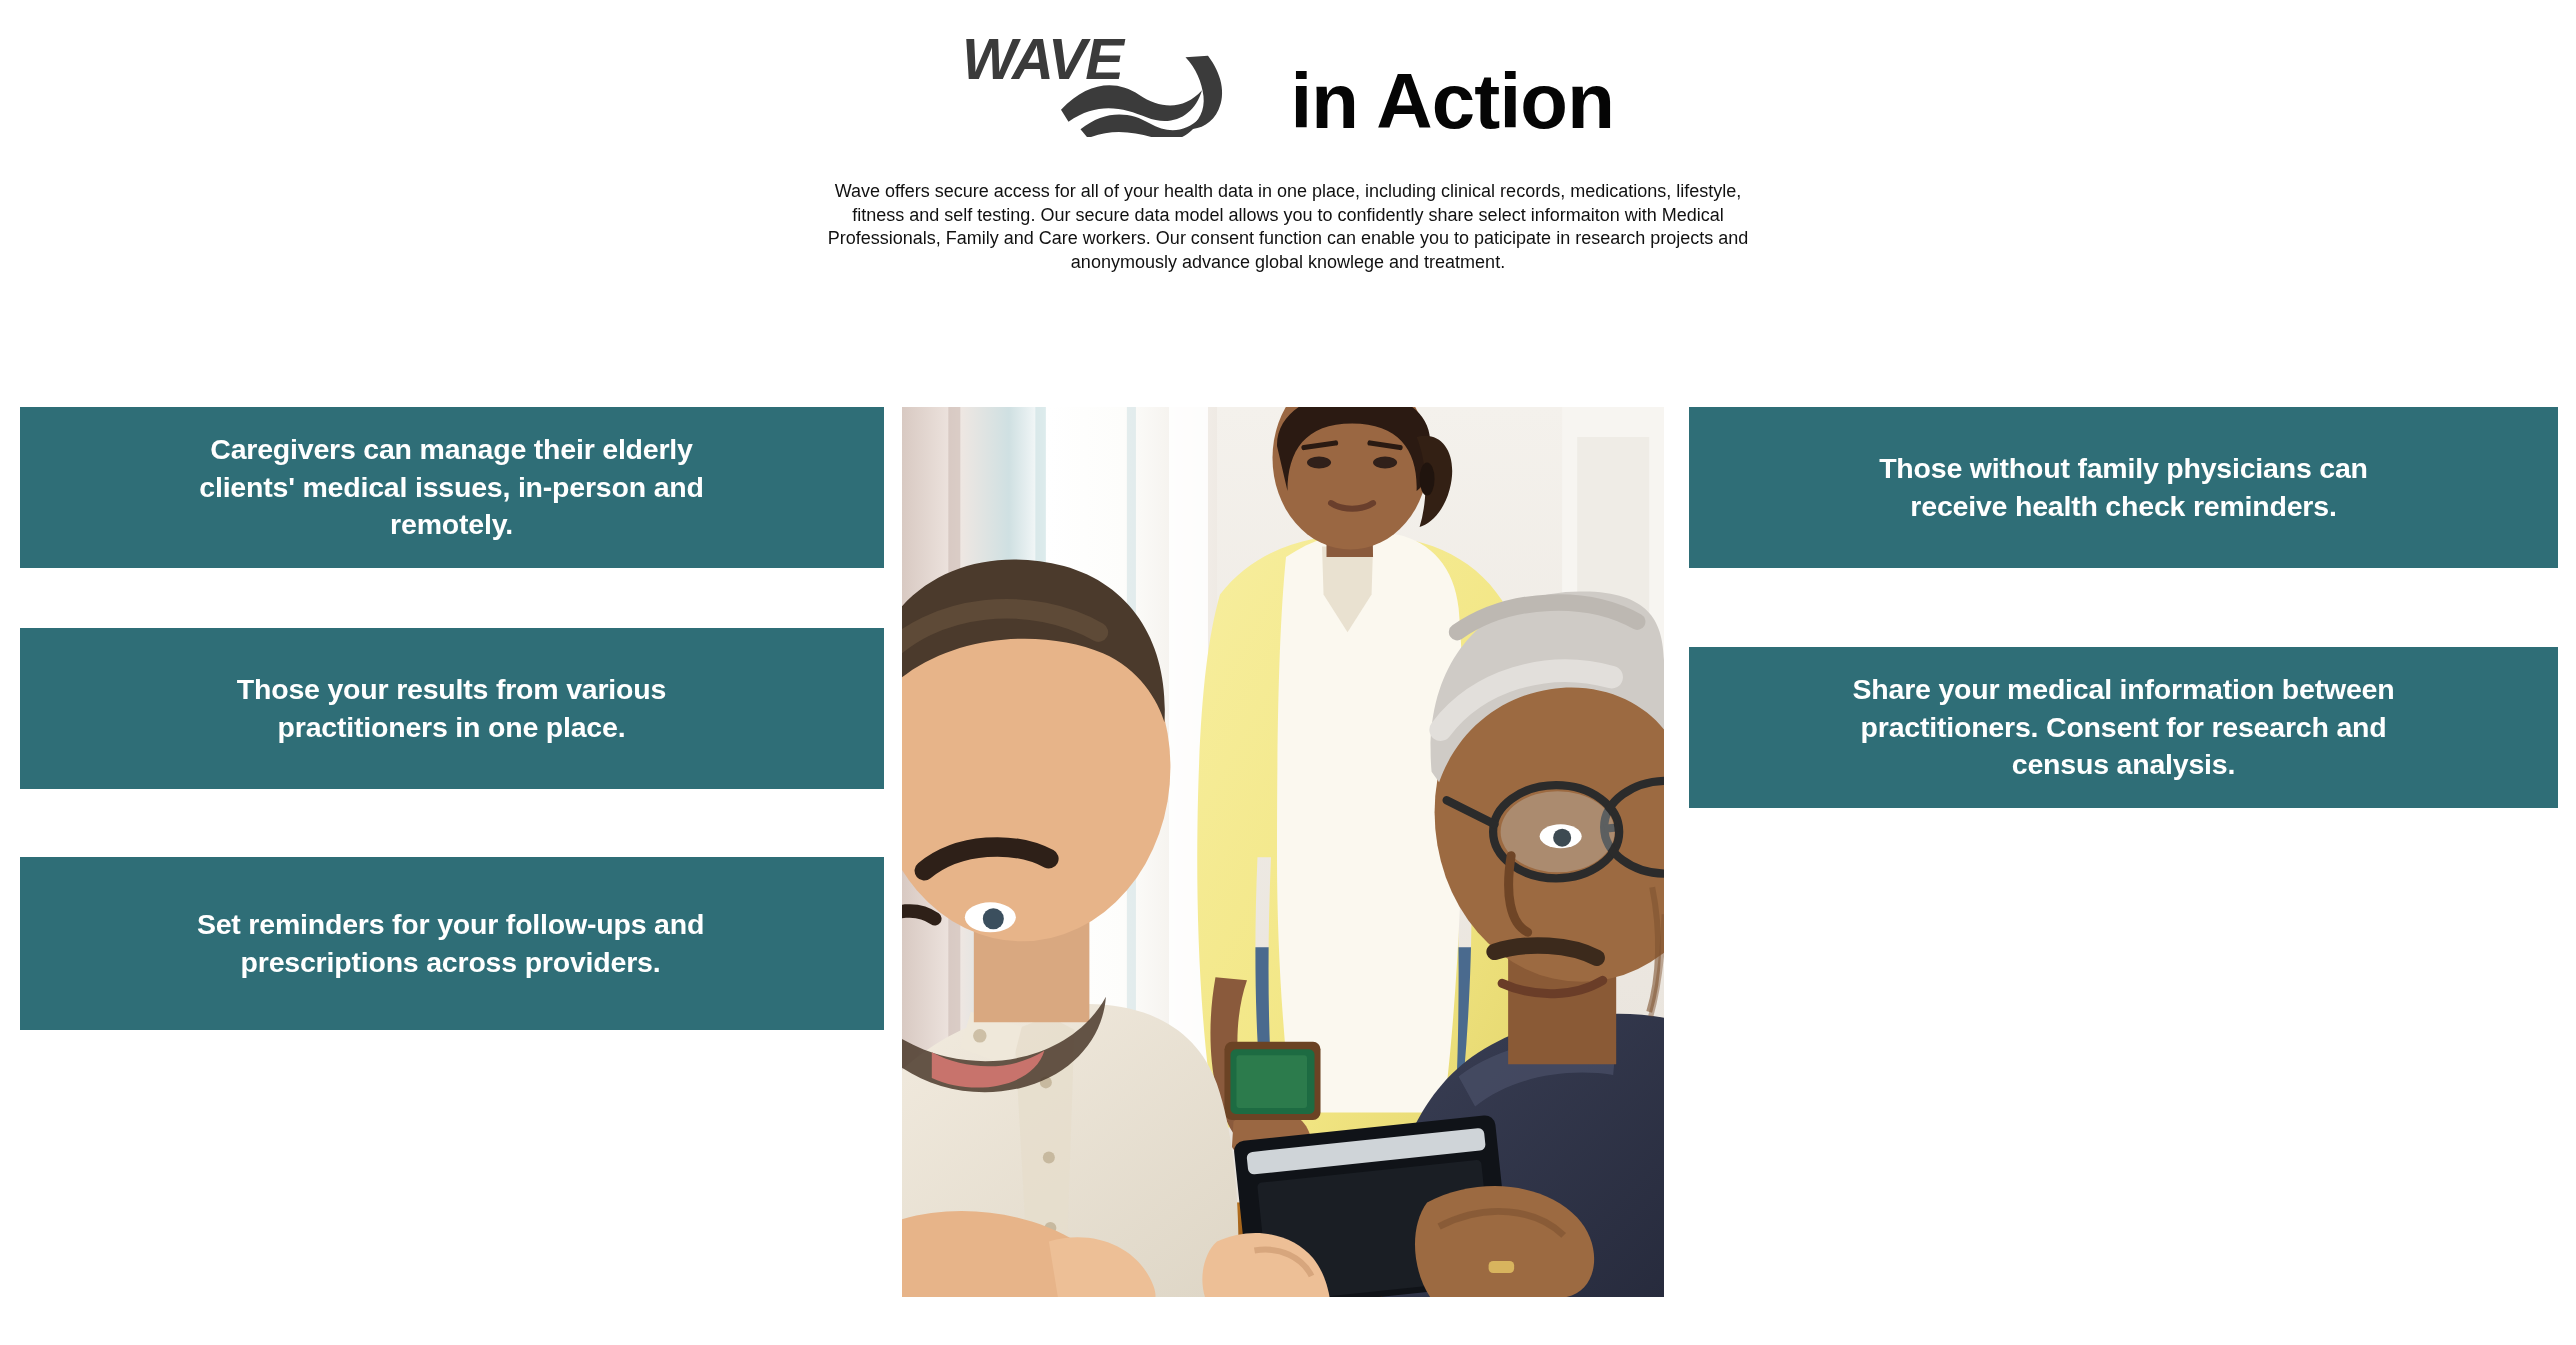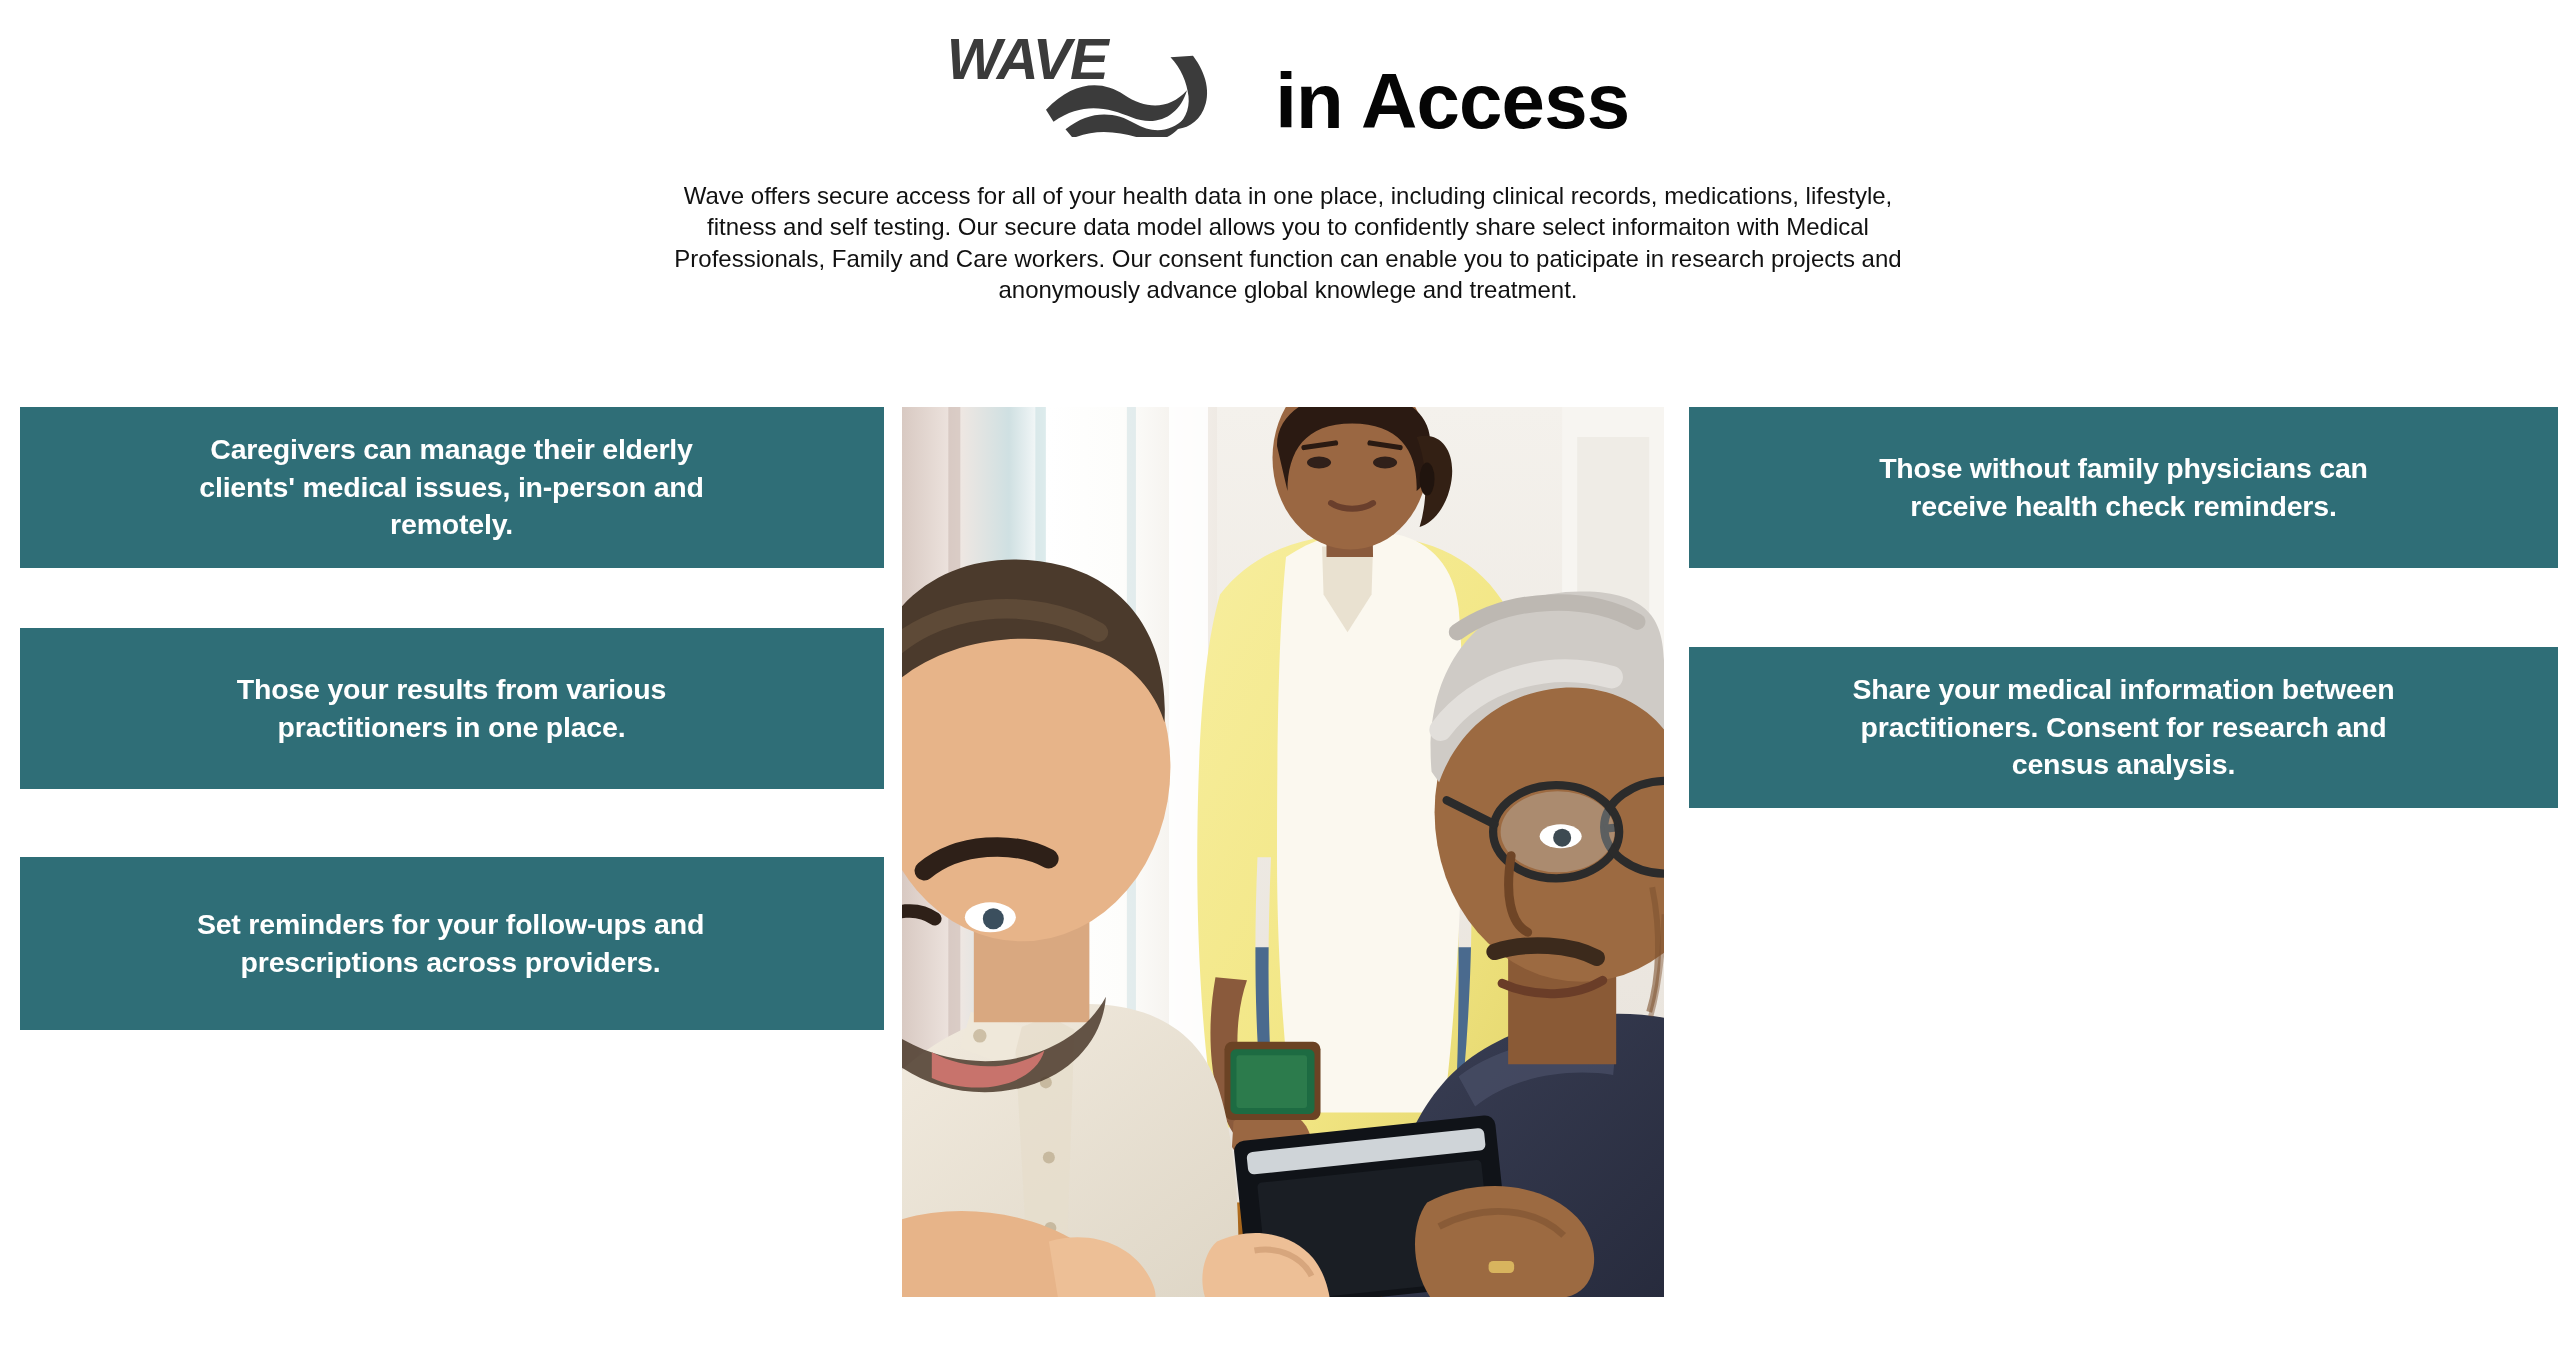--- a/index.html
+++ b/index.html
@@ -82,21 +82,21 @@
 
   
   .intro {
     position: absolute;
     left: 50%;
     transform: translateX(-50%);
     top: 180px;
     width: 1815px;
     text-align: center;
     font-family: "Liberation Sans", sans-serif;
-    font-size: 24px;
+    font-size: 18px;
     line-height: 1.31;
     color: #111111;
     white-space: pre-line;
   }
 
   
   .col-left {
     position: absolute;
     left: 19.5px;
     top: 407px;
@@ -157,21 +157,21 @@
 
       <span class="wave-mark">
         <span class="wave-word">WAVE</span>
         <svg class="wave-swoosh" viewBox="0 0 300 110" aria-hidden="true">
           <path d="M208 2 C226 26 232 52 222 74 C214 92 198 100 182 100 C196 90 204 74 202 56 C200 38 192 18 178 4 Z" fill="#3b3b3b"></path>
           <path d="M12 74 C48 36 86 34 116 54 C146 74 176 74 200 48 C190 82 160 98 126 84 C96 72 62 62 22 90 Z" fill="#3b3b3b"></path>
           <path d="M38 100 C70 74 104 76 130 92 C154 106 178 104 196 86 C188 108 164 120 138 112 C112 104 80 98 48 112 Z" fill="#3b3b3b"></path>
         </svg>
       </span>
 
-      <span class="title-in-action">in Access</span>
+      <span class="title-in-action">in Action</span>
     </div>
   </div>
 
   <p class="intro">Wave offers secure access for all of your health data in one place, including clinical records, medications, lifestyle,
 fitness and self testing. Our secure data model allows you to confidently share select informaiton with Medical
 Professionals, Family and Care workers. Our consent function can enable you to paticipate in research projects and
 anonymously  advance global knowlege and treatment.</p>
 
   <div class="col-left">
     <div class="card h-215 gap-80">

